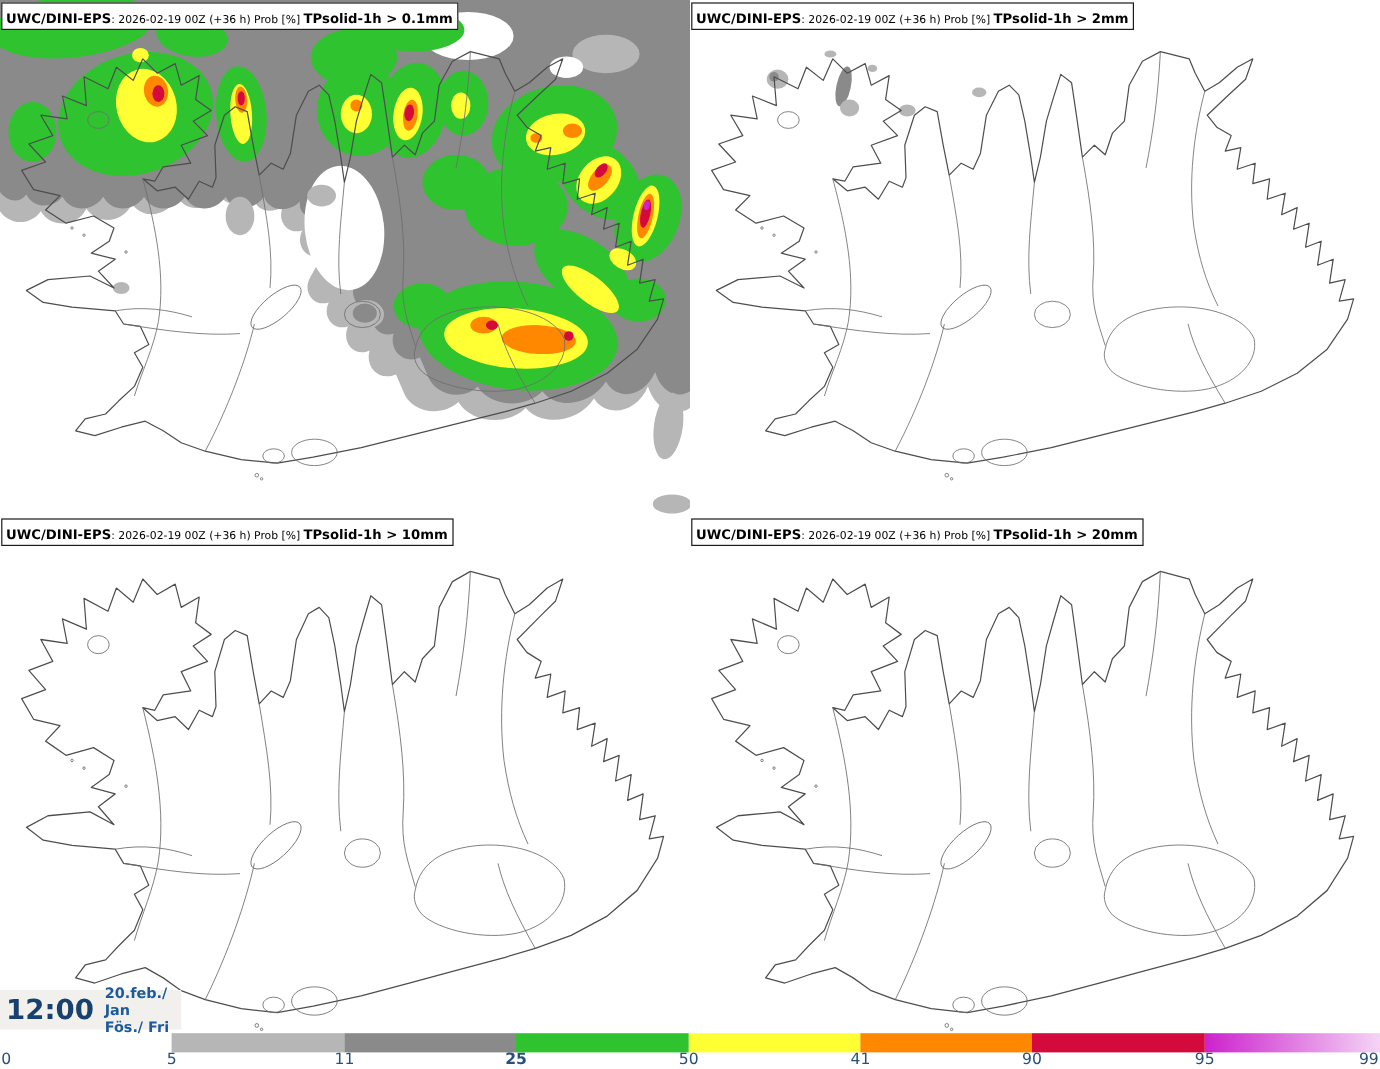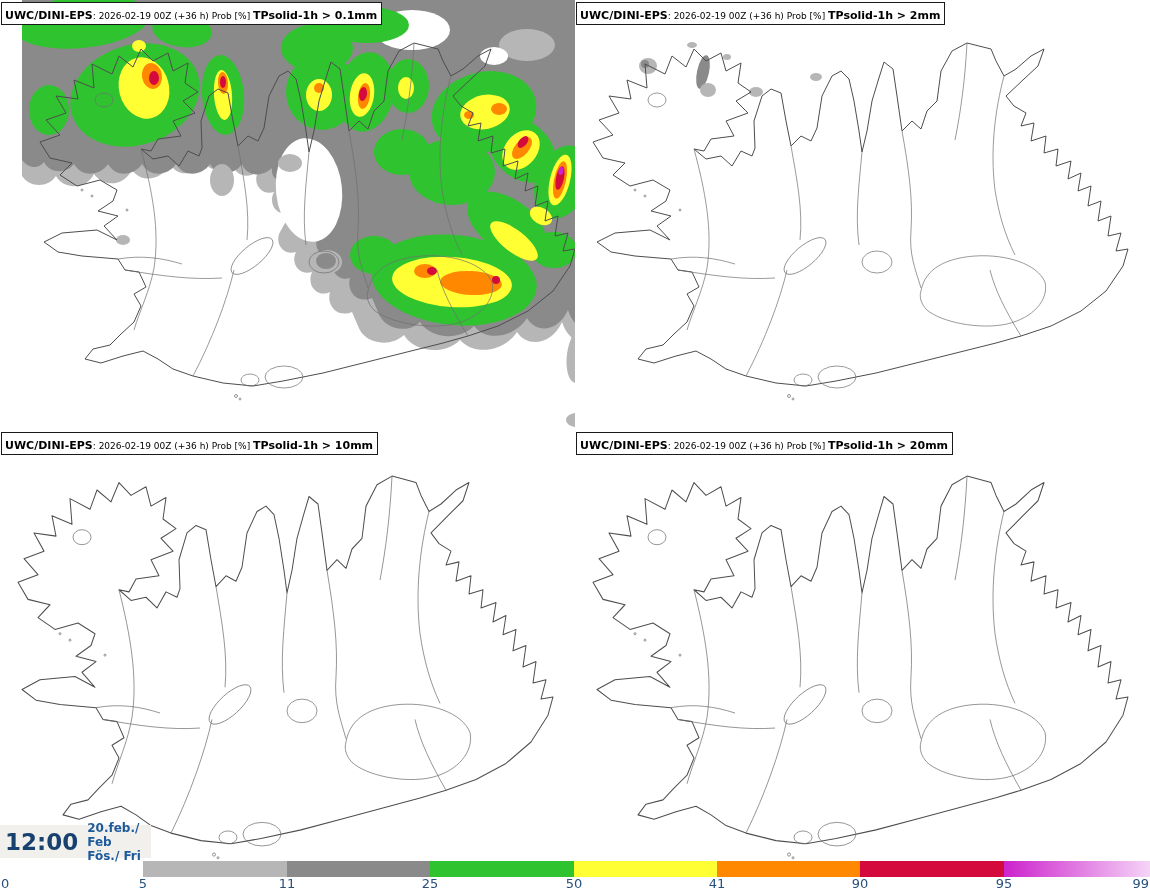--- a/index.html
+++ b/index.html
@@ -1,20 +1,20 @@
 <!DOCTYPE html>
 <html><head>
 <meta charset="utf-8">
 <style>
   html,body{margin:0;padding:0;}
   body{width:1150px;height:891px;position:relative;background:#fff;
        font-family:"DejaVu Sans","Liberation Sans",sans-serif;overflow:hidden;}
   .panel{position:absolute;overflow:hidden;background:#fff;}
   .panel svg{display:block;}
-  #panel-0{left:0;top:0;width:682px;height:430px;padding-left:22px;}
+  #panel-0{left:0;top:0;width:682px;height:430px;}
   #panel-1{left:575px;top:0;width:575px;height:430px;}
   #panel-2{left:0;top:430px;width:575px;height:461px;}
   #panel-3{left:575px;top:430px;width:575px;height:461px;}
   .titlebox{position:absolute;left:1px;top:2px;background:#fff;border:1px solid #1a1a1a;
             padding:1px 4px 1px 3px;white-space:nowrap;color:#000;z-index:5;}
   .titlebox .model{font-weight:bold;font-size:11px;}
   .titlebox .meta{font-size:9px;}
   .titlebox .thr{font-weight:bold;font-size:11px;}
   .map-lines{stroke:#4d4d4d;stroke-width:1;fill:none;stroke-linejoin:round;}
   .inner-lines{stroke:#6e6e6e;stroke-width:0.7;fill:none;}
@@ -160,37 +160,37 @@
   </div>
   <svg viewBox="0 0 575 430" width="575" height="461" preserveAspectRatio="none">
     <g></g>
     <use href="#iceland"></use>
   </svg>
 </div>
 
 <div class="clock">
   <span class="time">12:00</span>
   <span class="dates">
-    <span style="display:block;">20.feb./ Feb</span>
+    <span style="display:block;">20.feb./ Jan</span>
     <span style="display:block;">Fös./ Fri</span>
   </span>
 </div>
 
 <div class="colorbar" id="colorbar">
     <div class="cb-seg" style="left: 143px; width: 144px; background: rgb(182, 182, 182);"></div>
     <div class="cb-seg" style="left: 287px; width: 143px; background: rgb(138, 138, 138);"></div>
     <div class="cb-seg" style="left: 430px; width: 144px; background: rgb(47, 196, 47);"></div>
     <div class="cb-seg" style="left: 574px; width: 143px; background: rgb(255, 255, 51);"></div>
     <div class="cb-seg" style="left: 717px; width: 143px; background: rgb(255, 136, 0);"></div>
     <div class="cb-seg" style="left: 860px; width: 144px; background: rgb(212, 10, 60);"></div>
     <div class="cb-seg" style="left: 1004px; width: 146px; background: linear-gradient(to right, rgb(204, 34, 204), rgb(245, 212, 247));"></div>
   </div>
 <div class="cb-labels" id="cb-labels">
     <span class="cb-label first" style="left: 1px;">0</span>
     <span class="cb-label" style="left: 143px;">5</span>
     <span class="cb-label" style="left: 287px;">11</span>
-    <span class="cb-label" style="left: 430px;">25</span>
+    <span class="cb-label" style="left: 430px; font-weight: bold;">25</span>
     <span class="cb-label" style="left: 574px;">50</span>
     <span class="cb-label" style="left: 717px;">41</span>
     <span class="cb-label" style="left: 860px;">90</span>
     <span class="cb-label" style="left: 1004px;">95</span>
     <span class="cb-label last" style="left: 1149px;">99</span>
   </div>
 
 </body></html>

